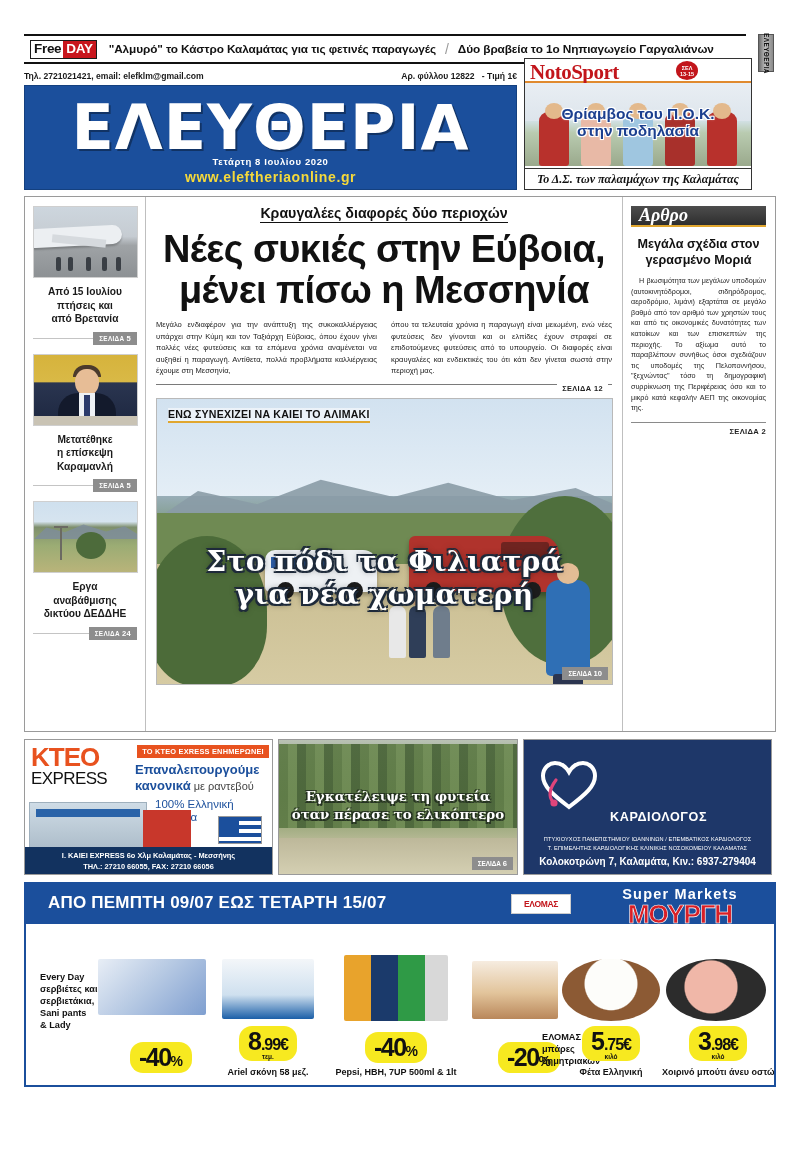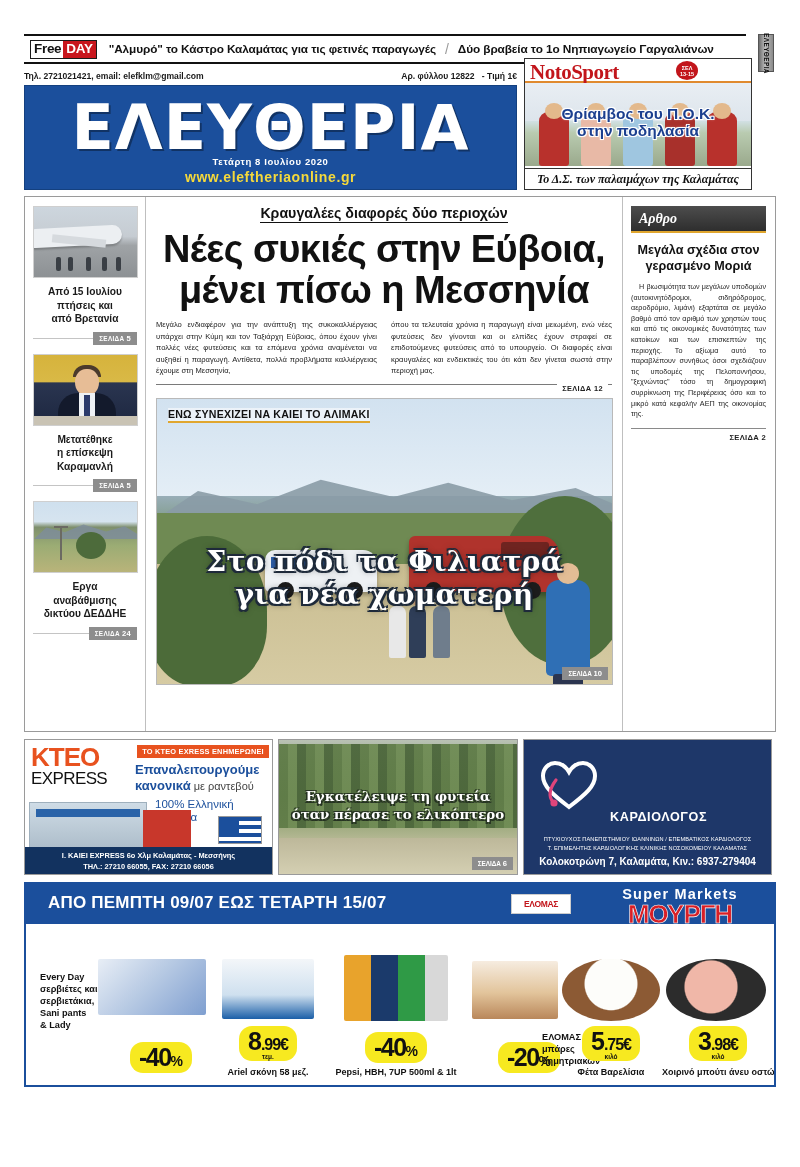--- a/index.html
+++ b/index.html
@@ -181,24 +181,24 @@
     text-shadow: -2px -2px 0 #1e2a3a, 2px -2px 0 #1e2a3a, -2px 2px 0 #1e2a3a, 2px 2px 0 #1e2a3a,
                  0 0 7px rgba(0,0,0,.65);
   }
   .mp-pagetag { position:absolute; right:4px; bottom:4px; background:#8d8d8d; color:#fff;
                 font-size:6.4px; font-weight:bold; padding:2px 6px; }
   .mp-pagetag b { font-size:7.6px; }
 
   
   .arthro { width:151px; padding:9px 8px 0; }
   .arthro-head {
-    height:27px; background:linear-gradient(#4d4d4d,#2e2e2e); border-bottom:2.5px solid #e0a62e;
+    height:21px; background:linear-gradient(#4d4d4d,#2e2e2e); border-bottom:2.5px solid #e0a62e;
     display:flex; align-items:center; padding-left:8px;
     font-family:"Liberation Serif", serif; font-style:italic; font-weight:bold;
-    font-size:14px; color:#fff;
+    font-size:18px; color:#fff;
   }
   .arthro-title { text-align:center; font-size:12.6px; font-weight:bold; color:#111;
                   line-height:16px; margin:9px 0 8px; }
   .arthro-body { font-size:7.2px; line-height:10.6px; color:#1d1d1d; text-align:justify; text-indent:8px; }
   .arthro-foot { margin-top:8px; border-top:1.1px solid #8a8a8a; padding-top:4px;
                  text-align:right; font-size:7.6px; font-weight:bold; color:#222; letter-spacing:.3px; }
 
   
   .adrow { display:flex; gap:5px; margin-top:7px; width:752px; }
 
@@ -562,21 +562,21 @@
         <div class="deal-side" style="white-space:pre-line; left:76px; bottom:10px; text-align:left;">ΕΛΟΜΑΣ
 μπάρες
 δημητριακών</div>
         <div class="deal-cap"></div>
       </div>
 
       <div class="deal" style="left:530px; width:110px;">
         <div class="prod" style="left:6px; bottom:56px; width:98px; height:62px; border-radius:50%;
                     background:radial-gradient(circle at 50% 40%, #fdfdfa 0 42%, #8c5a34 44% 100%);"></div>
         <span class="bubble price"><span>5</span><span class="frac">.75€</span><span class="sup">κιλό</span></span>
-        <div class="deal-cap">Φέτα Βαρελίσια</div>
+        <div class="deal-cap">Φέτα Ελληνική</div>
       </div>
 
       <div class="deal" style="left:636px; width:112px;">
         <div class="prod" style="left:4px; bottom:56px; width:100px; height:62px; border-radius:50%;
                     background:radial-gradient(circle at 45% 45%, #f0b7a8 0 40%, #2c2c2c 42% 100%);"></div>
         <span class="bubble price"><span>3</span><span class="frac">.98€</span><span class="sup">κιλό</span></span>
         <div class="deal-cap">Χοιρινό μπούτι άνευ οστών</div>
       </div>
 
     </div>

